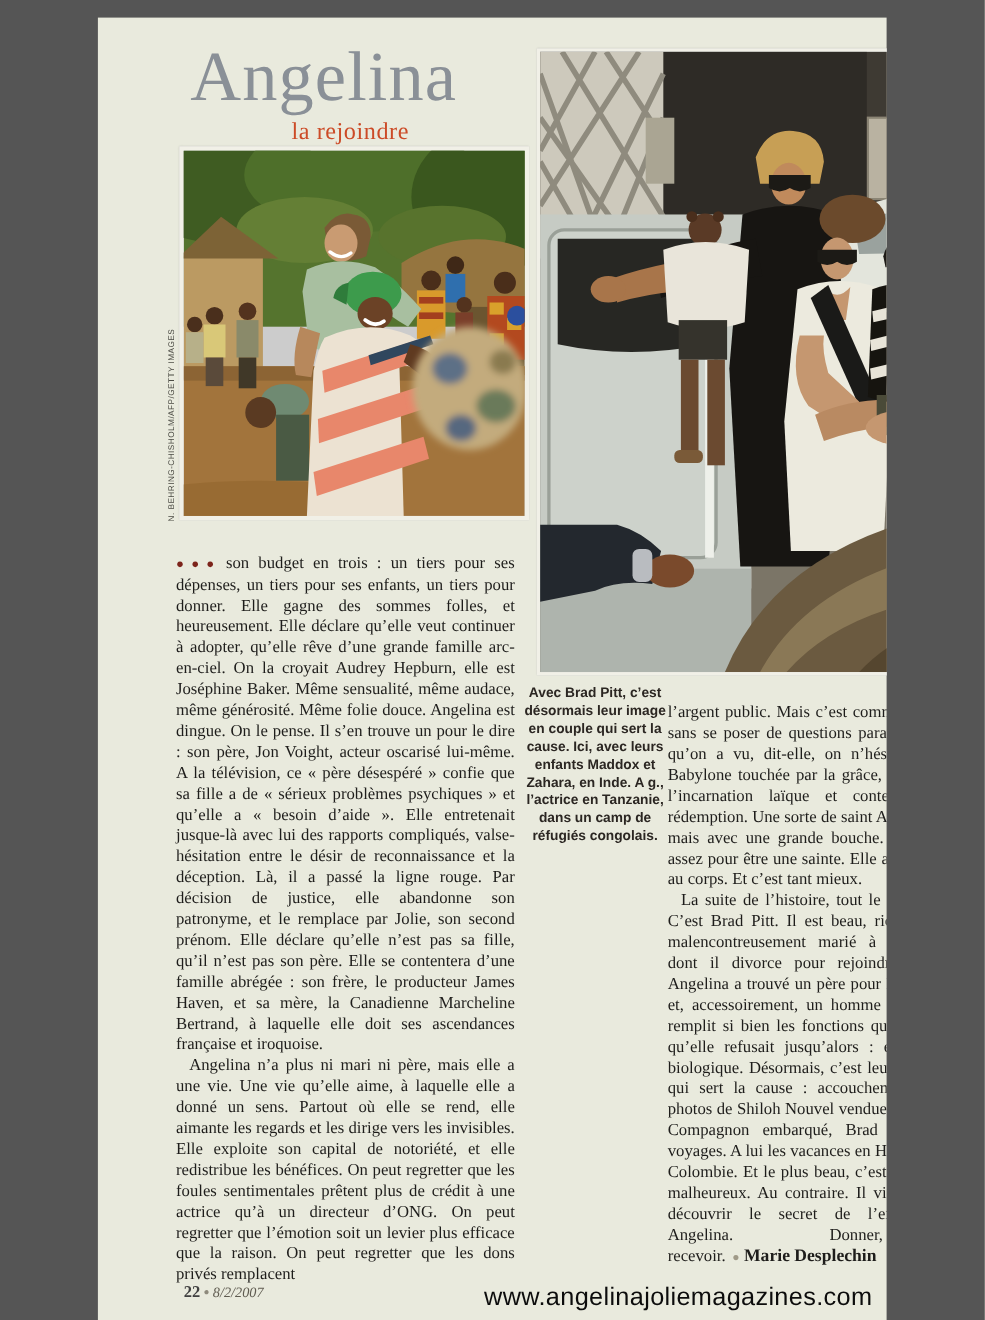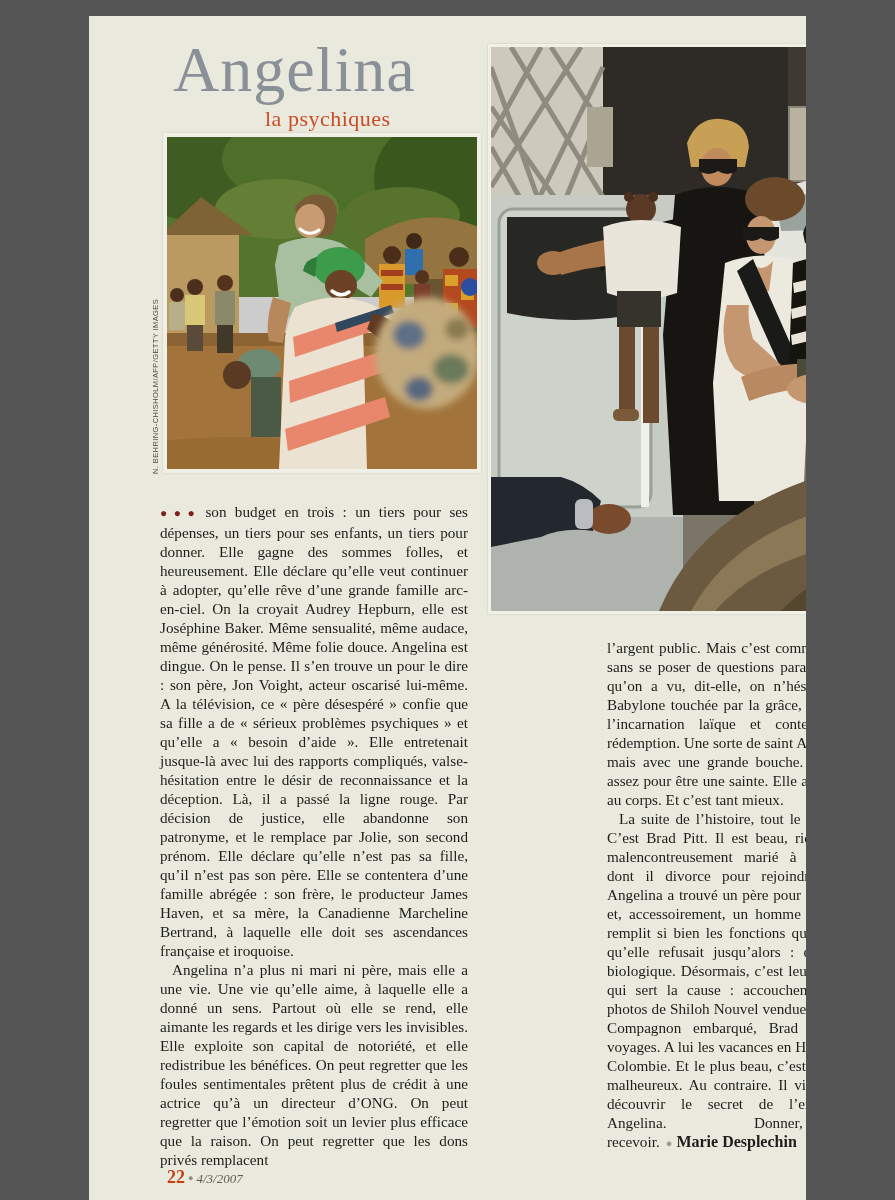--- a/index.html
+++ b/index.html
@@ -39,36 +39,36 @@
   .col{position:absolute;font-size:15.2px;line-height:19px;text-align:justify;}
   .col p{margin:0;}
   .col p+p{text-indent:12px;}
   .col-1{left:71px;top:486px;width:308px;}
   .col-3{left:518px;top:622px;width:312px;}
   .bullets{color:#7c241b;font-size:12px;letter-spacing:2px;margin-right:4px;}
   .end-dot{color:#a09a88;font-size:11px;margin:0 4px 0 6px;}
   .author{font-family:Liberation Serif, serif;font-weight:bold;font-size:16px;white-space:nowrap;}
   
   .footer{position:absolute;left:78px;top:1151px;font-size:13px;color:#5f5b50;}
-  .footer .pagenum{font-weight:bold;font-size:18px;color:#c2410c;}
+  .footer .pagenum{font-weight:bold;font-size:15px;color:#404040;}
   .footer .dot{color:#8e8a7c;font-size:9px;vertical-align:2px;margin:0 3px;}
   .footer .date{font-style:italic;}
   
   .watermark{
     position:absolute;right:13px;top:1149px;
     font-family:"Liberation Sans",sans-serif;font-size:23px;color:#0c0c0c;letter-spacing:0.3px;
   }
 </style>
 </head>
 <body>
 
 <div class="page">
 
   <div class="title">Angelina</div>
-  <div class="subtitle">la psychiques</div>
+  <div class="subtitle">la rejoindre</div>
 
   <figure class="photo photo-left" style="margin:0">
     <svg viewBox="0 0 310 332" width="310" height="332">
       <defs>
           <filter id="blur1">
             <feGaussianBlur stdDeviation="3.5"></feGaussianBlur>
           </filter>
         </defs>
 
       <rect width="310" height="160" fill="#55742e"></rect>
@@ -237,29 +237,31 @@
 
       <g>
         <path d="M168 564 Q220 438 407 412 L407 564 Z" fill="#6b5a40"></path>
         <path d="M200 564 Q250 470 407 446 L407 490 Q280 500 224 564 Z" fill="#8a7856"></path>
         <path d="M290 564 Q330 520 407 510 L407 564 Z" fill="#55462f"></path>
       </g>
     </svg>
   </figure>
   <div class="credit credit-right">ABACAPRESS.COM</div>
 
+  <div class="caption">Avec Brad Pitt, c’est désormais leur image en couple qui sert la cause. Ici, avec leurs enfants Maddox et Zahara, en Inde. A g., l’actrice en Tanzanie, dans un camp de réfugiés congolais.</div>
 
   <div class="col col-1">
     <p><span class="bullets">●●●</span><span>son budget en trois : un tiers pour ses dépenses, un tiers pour ses enfants, un tiers pour donner. Elle gagne des sommes folles, et heureusement. Elle déclare qu’elle veut continuer à adopter, qu’elle rêve d’une grande famille arc-en-ciel. On la croyait Audrey Hepburn, elle est Joséphine Baker. Même sensualité, même audace, même générosité. Même folie douce. Angelina est dingue. On le pense. Il s’en trouve un pour le dire : son père, Jon Voight, acteur oscarisé lui-même. A la télévision, ce « père désespéré » confie que sa fille a de « sérieux problèmes psychiques » et qu’elle a « besoin d’aide ». Elle entretenait jusque-là avec lui des rapports compliqués, valse-hésitation entre le désir de reconnaissance et la déception. Là, il a passé la ligne rouge. Par décision de justice, elle abandonne son patronyme, et le remplace par Jolie, son second prénom. Elle déclare qu’elle n’est pas sa fille, qu’il n’est pas son père. Elle se contentera d’une famille abrégée : son frère, le producteur James Haven, et sa mère, la Canadienne Marcheline Bertrand, à laquelle elle doit ses ascendances française et iroquoise.</span></p>
     <p><span>Angelina n’a plus ni mari ni père, mais elle a une vie. Une vie qu’elle aime, à laquelle elle a donné un sens. Partout où elle se rend, elle aimante les regards et les dirige vers les invisibles. Elle exploite son capital de notoriété, et elle redistribue les bénéfices. On peut regretter que les foules sentimentales prêtent plus de crédit à une actrice qu’à un directeur d’ONG. On peut regretter que l’émotion soit un levier plus efficace que la raison. On peut regretter que les dons privés remplacent</span></p>
   </div>
 
   <div class="col col-3">
     <p><span>l’argent public. Mais c’est comme ça. Elle avance sans se poser de questions paralysantes. Une fois qu’on a vu, dit-elle, on n’hésite plus. Fille de Babylone touchée par la grâce, Angelina Jolie est l’incarnation laïque et contemporaine de la rédemption. Une sorte de saint Augustin, sans Dieu mais avec une grande bouche. Elle ne croit pas assez pour être une sainte. Elle a toujours le diable au corps. Et c’est tant mieux.</span></p>
     <p><span>La suite de l’histoire, tout le monde la connaît. C’est Brad Pitt. Il est beau, riche et célèbre. Et malencontreusement marié à Jennifer Aniston, dont il divorce pour rejoindre le clan Jolie. Angelina a trouvé un père pour Maddox et Zahara et, accessoirement, un homme pour ses nuits. Il remplit si bien les fonctions qu’elle consent à ce qu’elle refusait jusqu’alors : elle devient mère biologique. Désormais, c’est leur image en couple qui sert la cause : accouchement en Namibie, photos de Shiloh Nouvel vendues, gains distribués. Compagnon embarqué, Brad est de tous les voyages. A lui les vacances en Haïti et les Noëls en Colombie. Et le plus beau, c’est qu’il n’a pas l’air malheureux. Au contraire. Il vient sans doute de découvrir le secret de l’existence, version Angelina. Donner, c’est recevoir.</span><span class="end-dot">●</span><span class="author">Marie Desplechin</span></p>
   </div>
 
   <div class="footer">
-    <span class="pagenum">22</span><span class="dot">●</span><span class="date">4/3/2007</span>
+    <span class="pagenum">22</span><span class="dot">●</span><span class="date">8/2/2007</span>
   </div>
 
+  <div class="watermark">www.angelinajoliemagazines.com</div>
 
 </div>
 
 </body></html>

